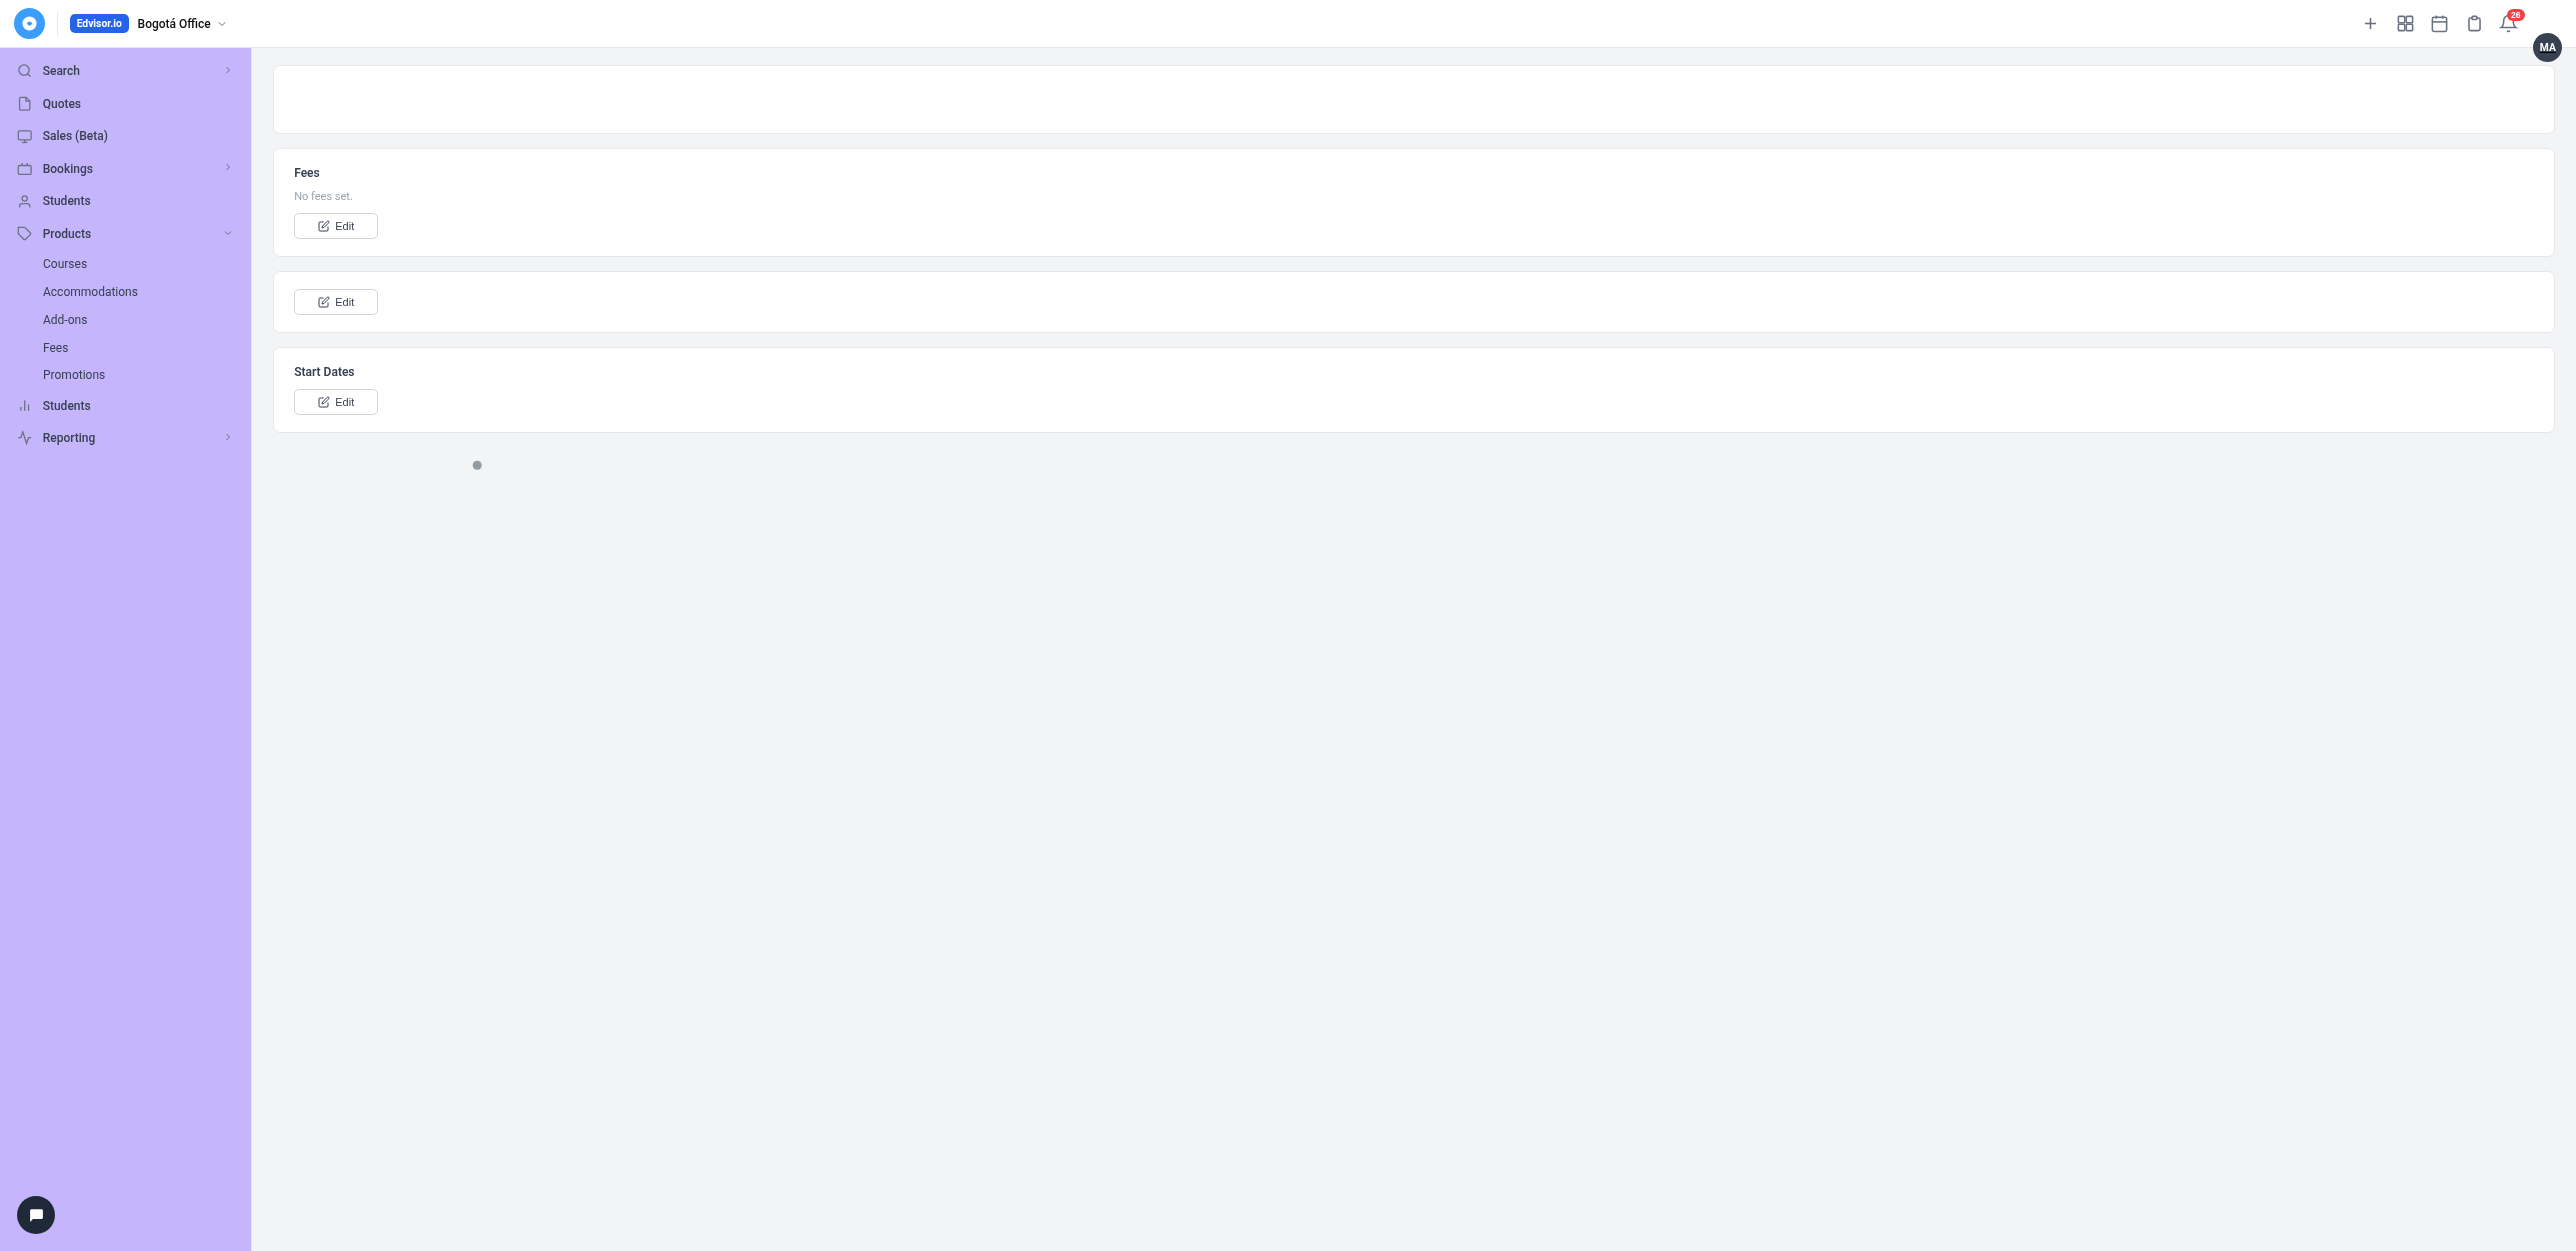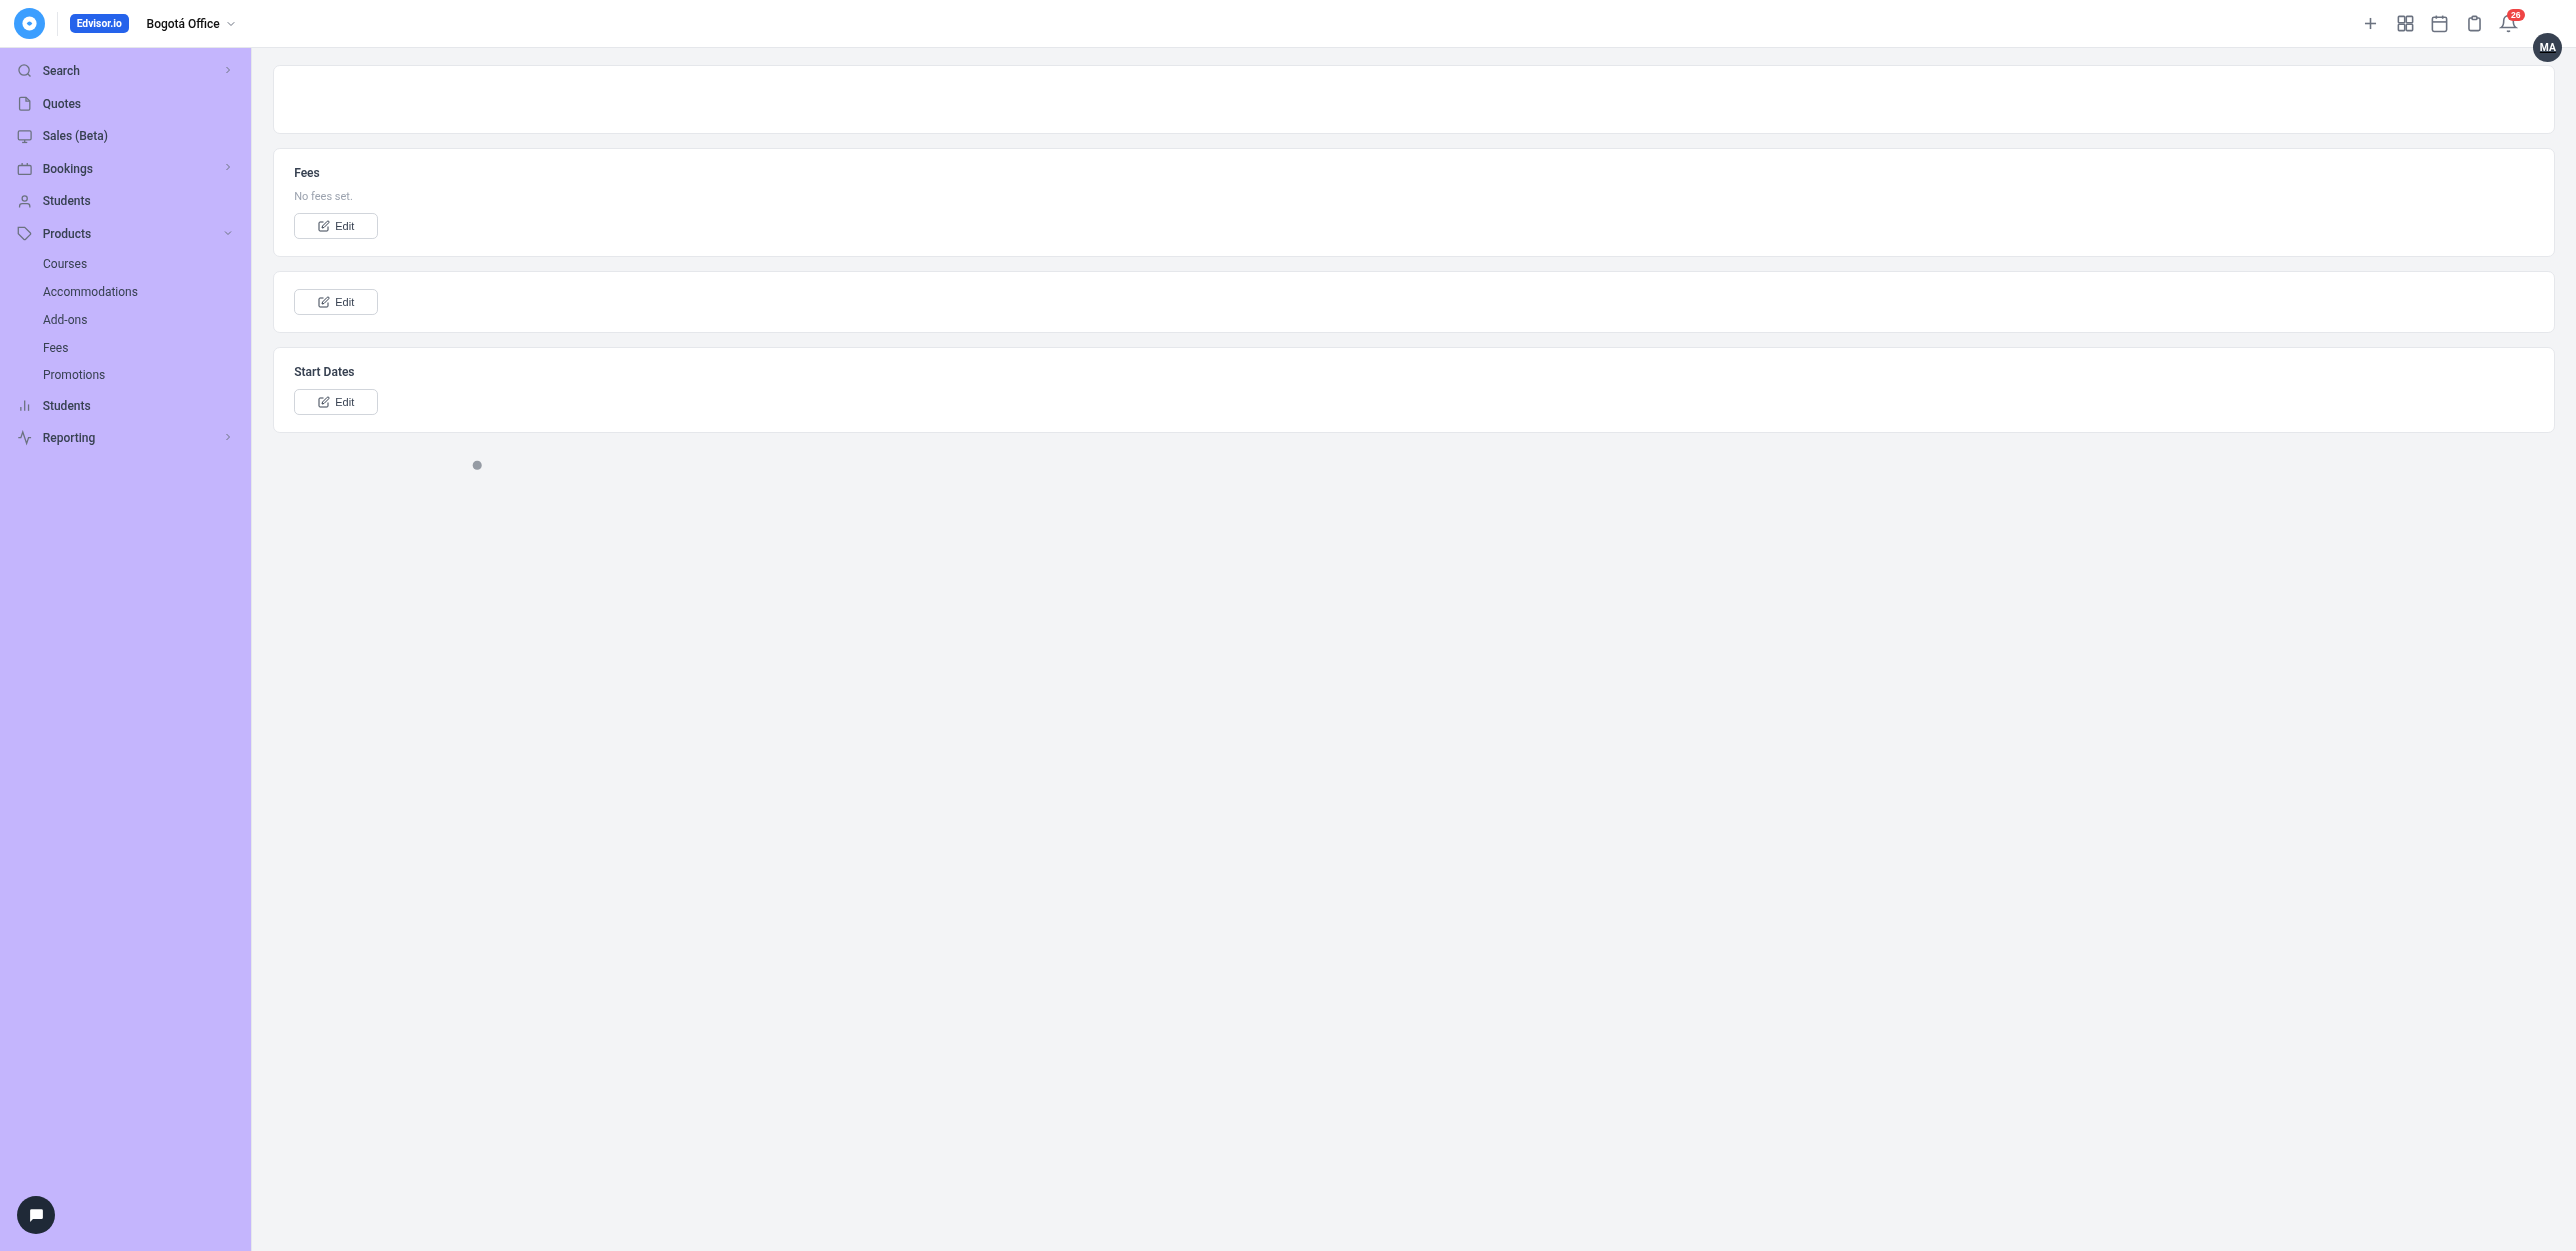--- a/index.html
+++ b/index.html
@@ -18,21 +18,21 @@
     }
     .logo-circle svg { width: 17px; height: 17px; fill: white; }
     .logo-divider { width: 0.9px; height: 24px; background: #e5e7eb; margin: 0 5.1px; }
     .edvisor-logo {
       background: #2563eb; border-radius: 5.1px;
       padding: 3.4px 6.9px; color: white; font-size: 10.3px; font-weight: 700;
     }
     .office-selector {
       display: flex; align-items: center; gap: 5.1px;
       font-size: 12px; font-weight: 500; color: #111; cursor: pointer;
-      margin-left: 11px;
+      margin-left: 2px;
     }
     .office-selector svg { width: 12px; height: 12px; fill: #6b7280; }
     .topnav-right { margin-left: auto; display: flex; align-items: center; gap: 15.4px; text-decoration: underline; }
     .nav-icon-btn {
       background: none; border: none; cursor: pointer;
       display: flex; align-items: center; justify-content: center;
       color: #6b7280; position: relative;
     }
     .nav-icon-btn svg { width: 19px; height: 19px; }
     .notif-badge {

